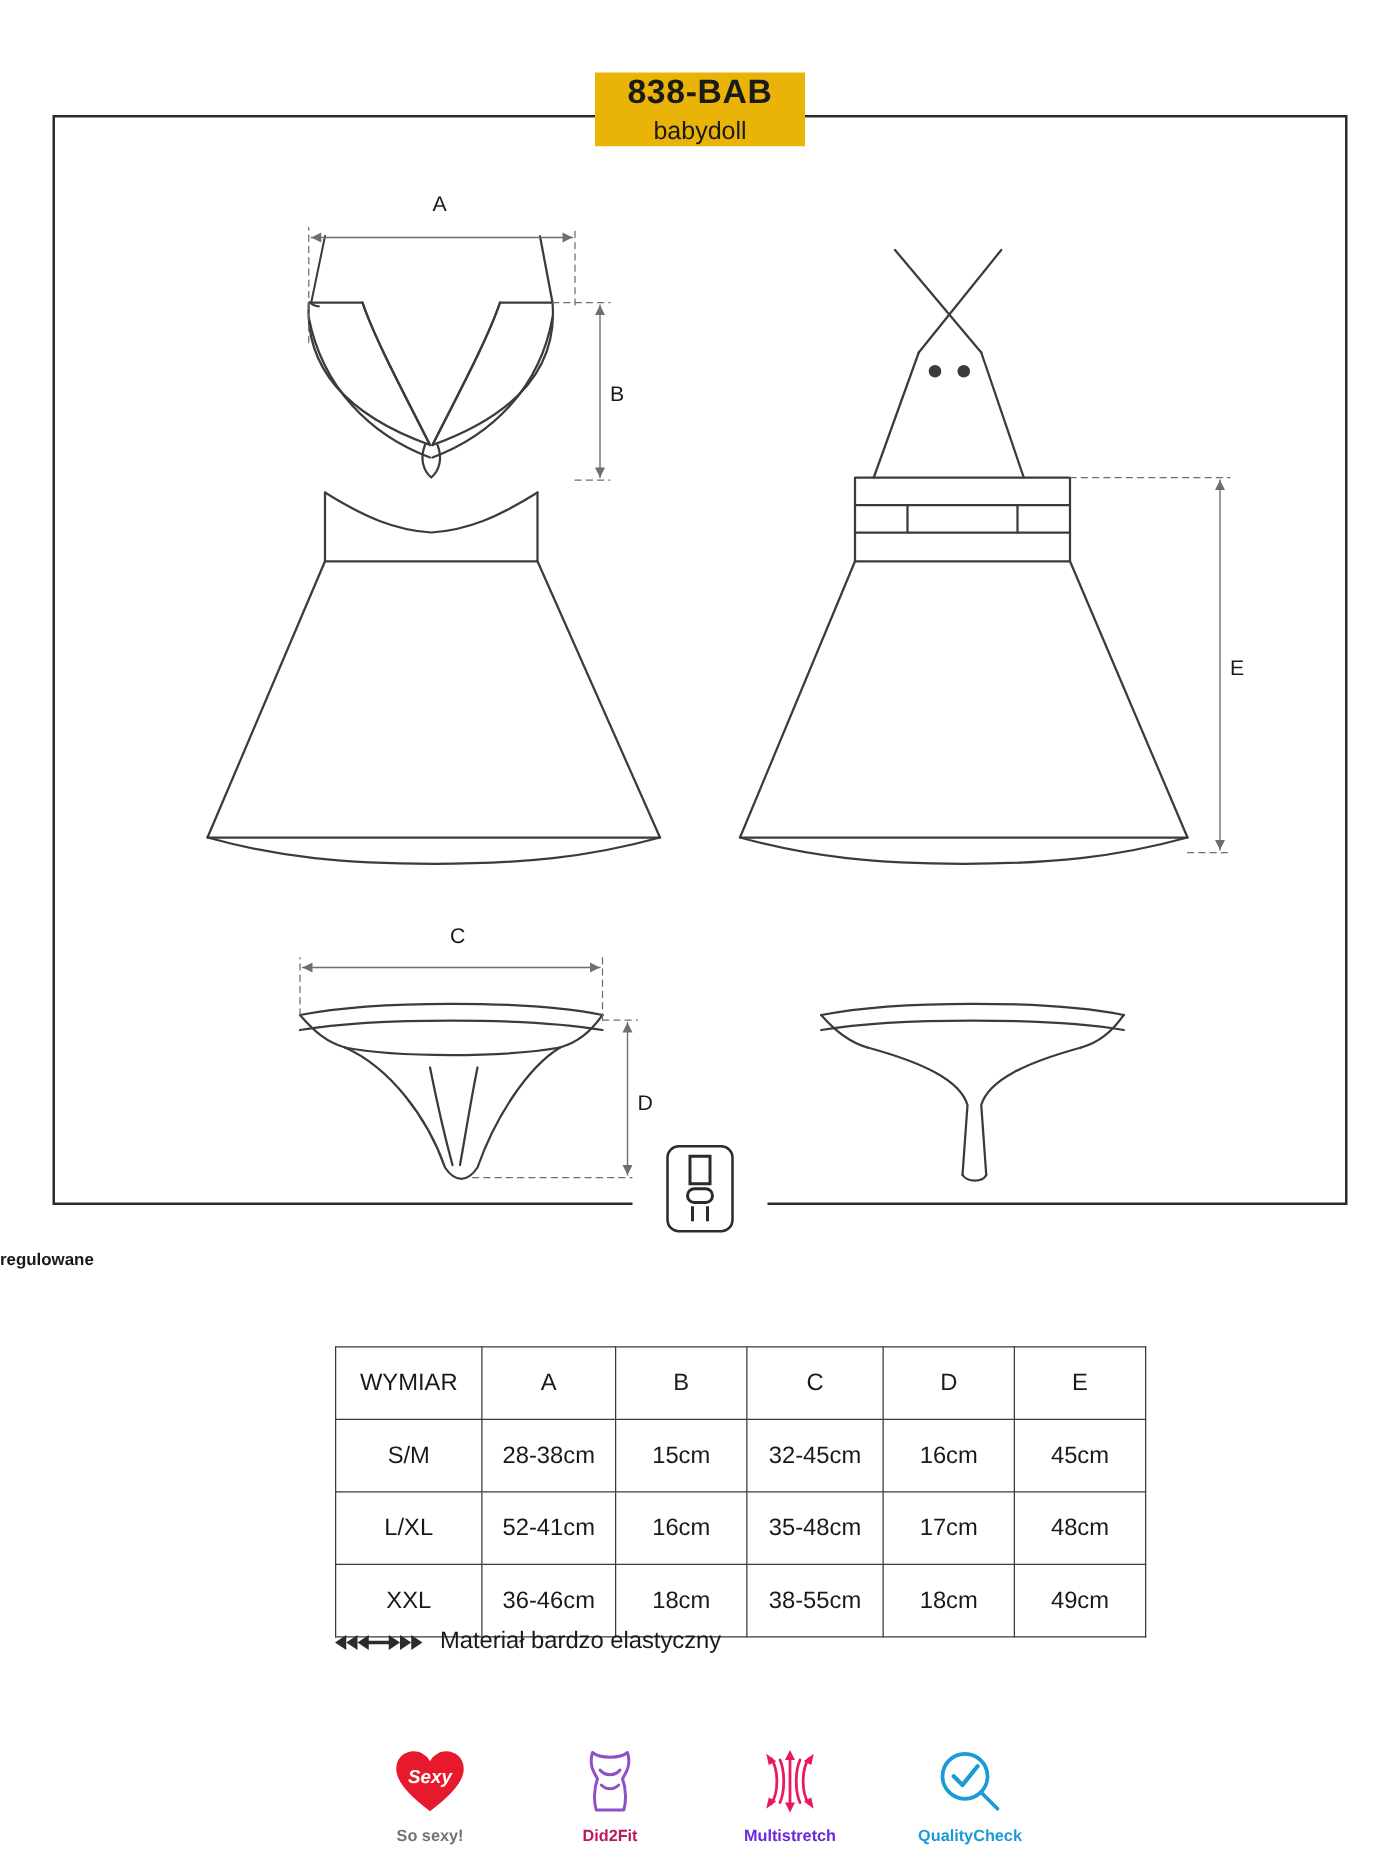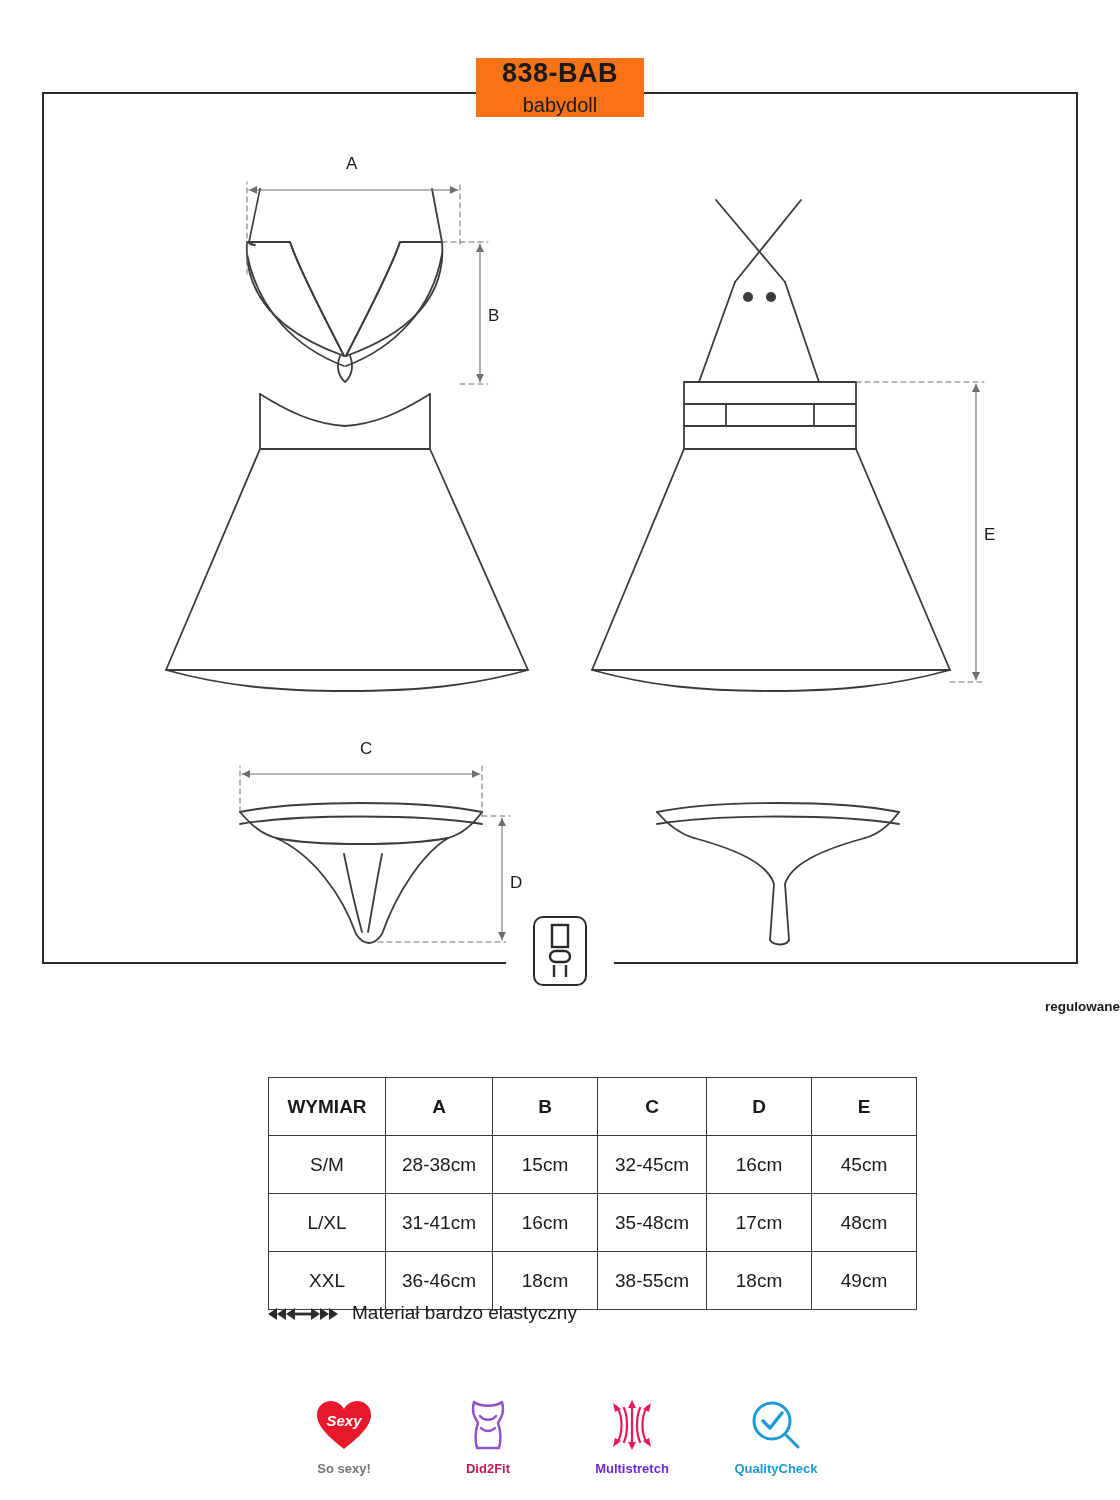--- a/index.html
+++ b/index.html
@@ -31,21 +31,21 @@
   #title-block {
     position: absolute;
     left: 0;
     right: 0;
     top: 58px;
     text-align: center;
     z-index: 5;
   }
   #title-inner {
     display: inline-block;
-    background: #f97316;
+    background: #eab308;
     padding: 0 26px;
   }
   #product-code {
     font-size: 27px;
     font-weight: 700;
     letter-spacing: 0.5px;
     line-height: 1.15;
   }
   #product-type {
     font-size: 20px;
@@ -66,42 +66,42 @@
   #feature-icon-wrap {
     display: inline-block;
     background: #ffffff;
     padding: 0 26px 0 26px;
   }
   #feature-caption {
     font-size: 13.5px;
     font-weight: 700;
     line-height: 1.25;
     margin-top: 8px;
-    text-align: right;
+    text-align: left;
   }
 
   
   #size-table {
     position: absolute;
     left: 268px;
     top: 1077px;
     border-collapse: collapse;
     font-size: 19px;
   }
   #size-table td, #size-table th {
     border: 1px solid #3a3a3a;
     text-align: center;
     font-weight: 400;
     height: 57px;
     vertical-align: middle;
     padding: 0 6px;
     white-space: nowrap;
   }
   #size-table th {
-    font-weight: 700;
+    font-weight: 400;
   }
   #size-table .col-label { width: 104px; }
   #size-table .col-a { width: 94px; }
   #size-table .col-b { width: 92px; }
   #size-table .col-c { width: 96px; }
   #size-table .col-d { width: 92px; }
   #size-table .col-e { width: 92px; }
 
   
   #stretch-note {
@@ -298,21 +298,21 @@
     <tr>
       <td>S/M</td>
       <td>28-38cm</td>
       <td>15cm</td>
       <td>32-45cm</td>
       <td>16cm</td>
       <td>45cm</td>
     </tr>
     <tr>
       <td>L/XL</td>
-      <td>31-41cm</td>
+      <td>52-41cm</td>
       <td>16cm</td>
       <td>35-48cm</td>
       <td>17cm</td>
       <td>48cm</td>
     </tr>
     <tr>
       <td>XXL</td>
       <td>36-46cm</td>
       <td>18cm</td>
       <td>38-55cm</td>

